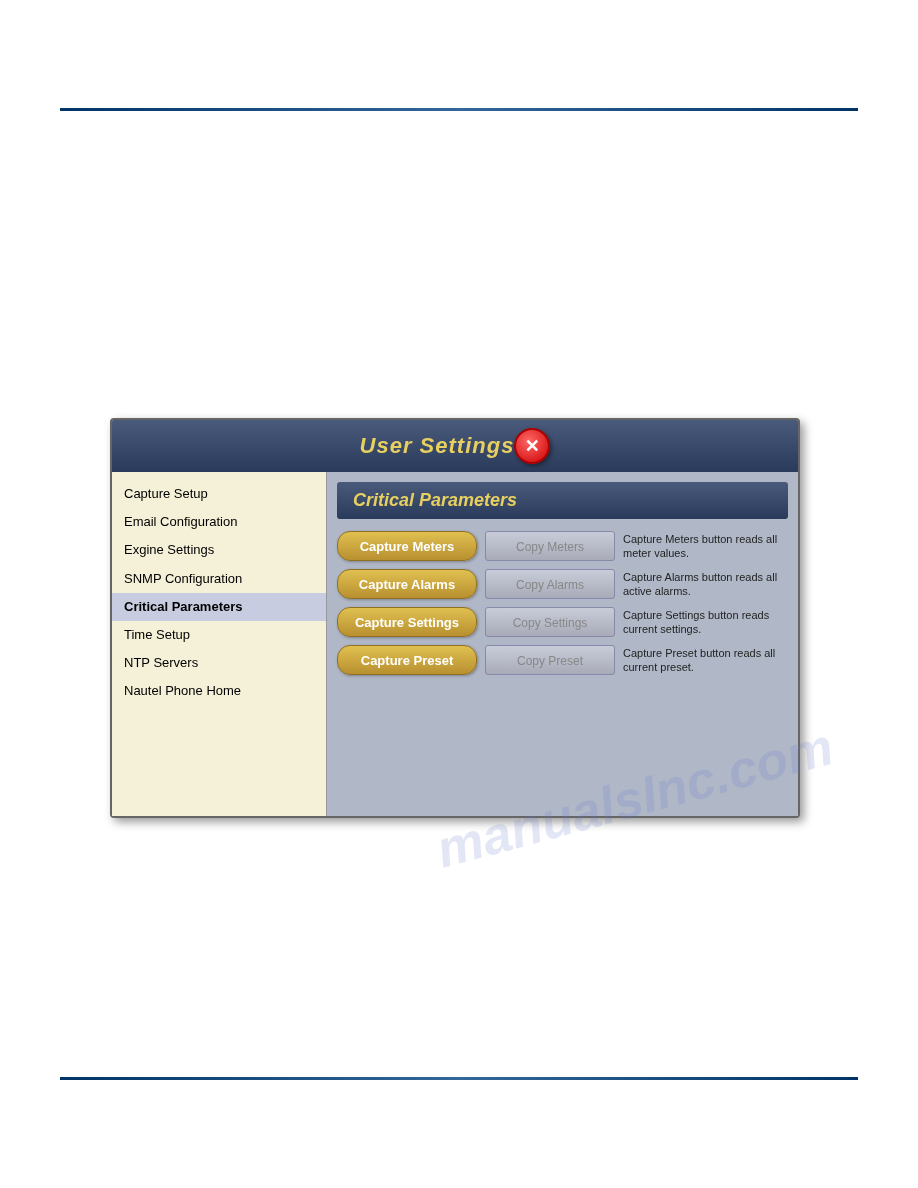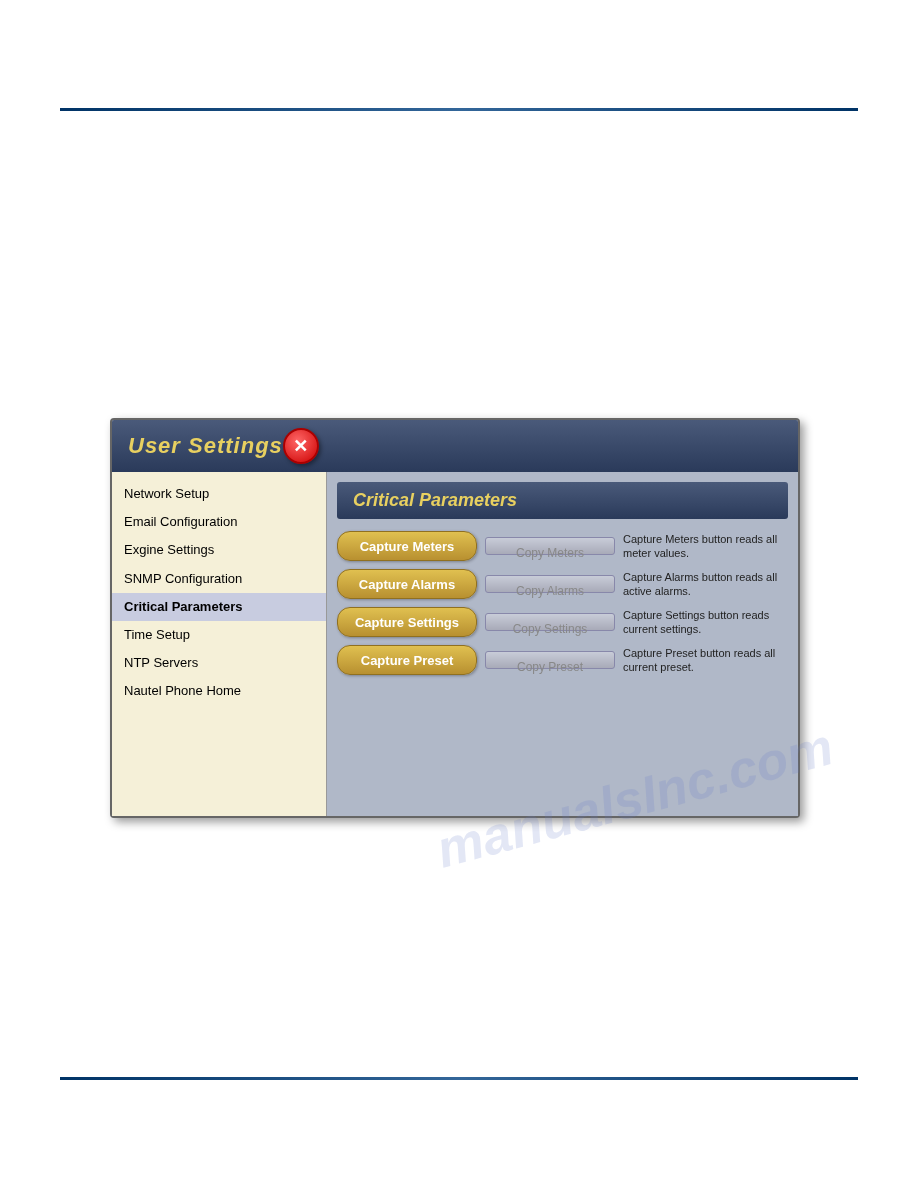--- a/index.html
+++ b/index.html
@@ -40,21 +40,21 @@
       border: 2px solid #666;
       background: #b0b8c8;
       border-radius: 4px;
       box-shadow: 4px 4px 10px rgba(0,0,0,0.4);
     }
 
     
     .dialog-titlebar {
       display: flex;
       align-items: center;
-      justify-content: flex-start;
+      justify-content: center;
       background: linear-gradient(to bottom, #4a5a7a, #2a3a5a);
       padding: 10px 16px;
       height: 52px;
       border-radius: 2px 2px 0 0;
     }
     .dialog-title {
       color: #e8d060;
       font-size: 22px;
       font-weight: bold;
       font-style: italic;
@@ -144,21 +144,21 @@
       border: 1px solid #907020;
       border-radius: 13px;
       cursor: pointer;
       text-align: center;
       line-height: 30px;
       box-shadow: 1px 1px 3px rgba(0,0,0,0.3);
       flex-shrink: 0;
     }
     .copy-btn {
       width: 130px;
-      height: 18px;
+      height: 30px;
       background: linear-gradient(to bottom, #c8ccd8, #a8aab8);
       color: #888;
       font-size: 12px;
       border: 1px solid #8888aa;
       border-radius: 3px;
       cursor: default;
       text-align: center;
       line-height: 30px;
       flex-shrink: 0;
     }
@@ -195,21 +195,21 @@
 <div class="dialog">
 
   <div class="dialog-titlebar">
     <span class="dialog-title">User Settings</span>
     <div class="close-btn">✕</div>
   </div>
 
   <div class="dialog-body">
 
     <div class="sidebar">
-      <div class="sidebar-item">Network Setup</div>
+      <div class="sidebar-item">Capture Setup</div>
       <div class="sidebar-item">Email Configuration</div>
       <div class="sidebar-item">Exgine Settings</div>
       <div class="sidebar-item">SNMP Configuration</div>
       <div class="sidebar-item active bold">Critical Parameters</div>
       <div class="sidebar-item">Time Setup</div>
       <div class="sidebar-item">NTP Servers</div>
       <div class="sidebar-item">Nautel Phone Home</div>
     </div>
 
     <div class="main-content">

